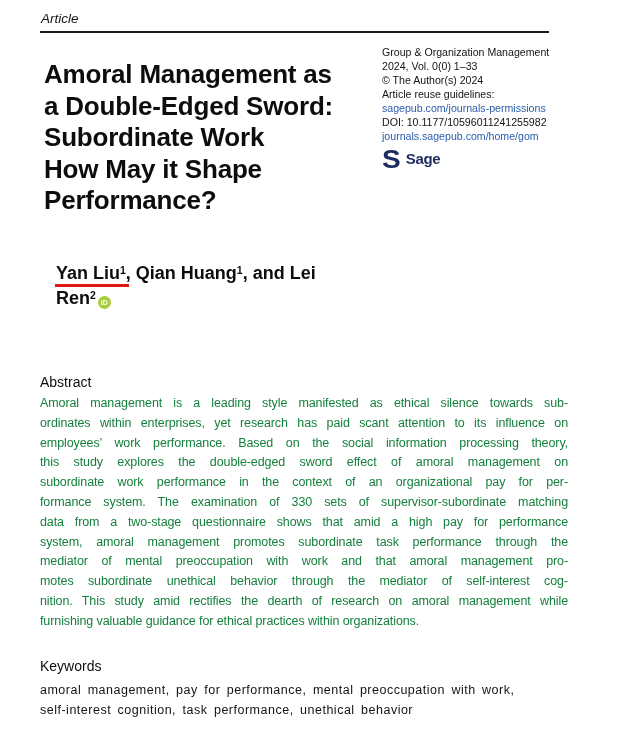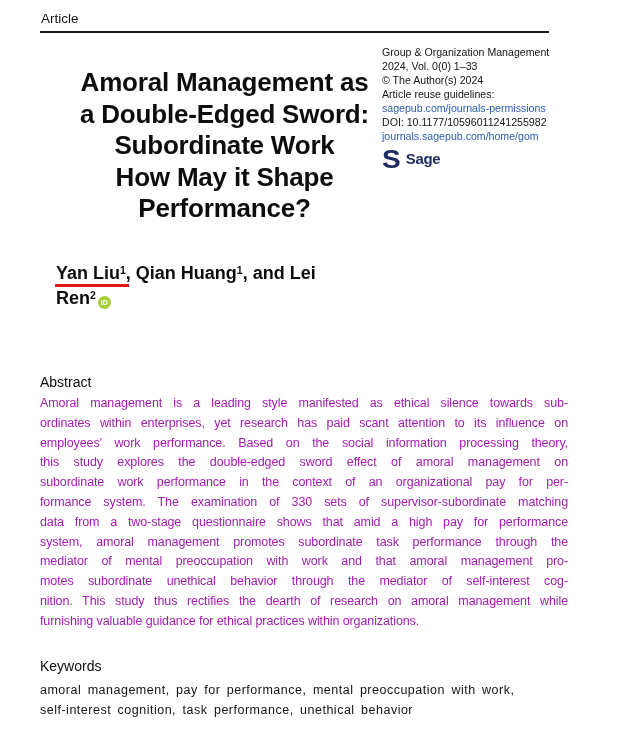--- a/index.html
+++ b/index.html
@@ -11,20 +11,21 @@
     font-family: "Liberation Sans", sans-serif;
     color: #1a1a1a;
     overflow: hidden;
   }
 
   
   .article-label {
     position: absolute;
     left: 41px; top: 11px;
     font-size: 13.5px;
+    font-style: italic;
     color: #141414;
   }
   .header-rule {
     position: absolute;
     left: 40px; top: 31px;
     width: 509px; height: 2px;
     background: #1a1a1a;
   }
 
   
@@ -61,28 +62,27 @@
     font-weight: 700;
     margin-left: 5px;
     line-height: 26px;
     letter-spacing: -0.3px;
   }
 
   
   .title {
     position: absolute;
     left: 40px; top: 55px;
-    margin: 12px;
+    margin: 4px;
     font-size: 26px;
     font-weight: 700;
     line-height: 31.5px;
     letter-spacing: -0.2px;
     color: #0d0d0d;
     width: 345px;
-    text-align: center;
   }
 
   
   .authors {
     position: absolute;
     left: 56px; top: 261px;
     font-size: 18px;
     font-weight: 700;
     line-height: 24.5px;
     color: #0d0d0d;
@@ -129,21 +129,21 @@
   .abstract-h { top: 374px; }
   .keywords-h { top: 658px; }
 
   .abstract-body {
     position: absolute;
     left: 40px; top: 394px;
     width: 528px;
     font-size: 12.5px;
     line-height: 19.8px;
     letter-spacing: -0.1px;
-    color: #a21caf;
+    color: #15803d;
   }
   .jl { text-align: justify; text-align-last: justify; white-space: nowrap; }
   .jl-last { text-align: left; text-align-last: left; }
 
   .keywords-body {
     position: absolute;
     left: 40px; top: 681px;
     width: 540px;
     font-size: 12.5px;
     line-height: 19.5px;
@@ -193,21 +193,21 @@
     <div class="jl">Amoral management is a leading style manifested as ethical silence towards sub-</div>
     <div class="jl">ordinates within enterprises, yet research has paid scant attention to its influence on</div>
     <div class="jl">employees’ work performance. Based on the social information processing theory,</div>
     <div class="jl">this study explores the double-edged sword effect of amoral management on</div>
     <div class="jl">subordinate work performance in the context of an organizational pay for per-</div>
     <div class="jl">formance system. The examination of 330 sets of supervisor-subordinate matching</div>
     <div class="jl">data from a two-stage questionnaire shows that amid a high pay for performance</div>
     <div class="jl">system, amoral management promotes subordinate task performance through the</div>
     <div class="jl">mediator of mental preoccupation with work and that amoral management pro-</div>
     <div class="jl">motes subordinate unethical behavior through the mediator of self-interest cog-</div>
-    <div class="jl">nition. This study thus rectifies the dearth of research on amoral management while</div>
+    <div class="jl">nition. This study amid rectifies the dearth of research on amoral management while</div>
     <div class="jl jl-last">furnishing valuable guidance for ethical practices within organizations.</div>
   </div>
 
   <div class="section-h keywords-h">Keywords</div>
 
   <div class="keywords-body">
     <div>amoral management, pay for performance, mental preoccupation with work,</div>
     <div>self-interest cognition, task performance, unethical behavior</div>
   </div>
 

